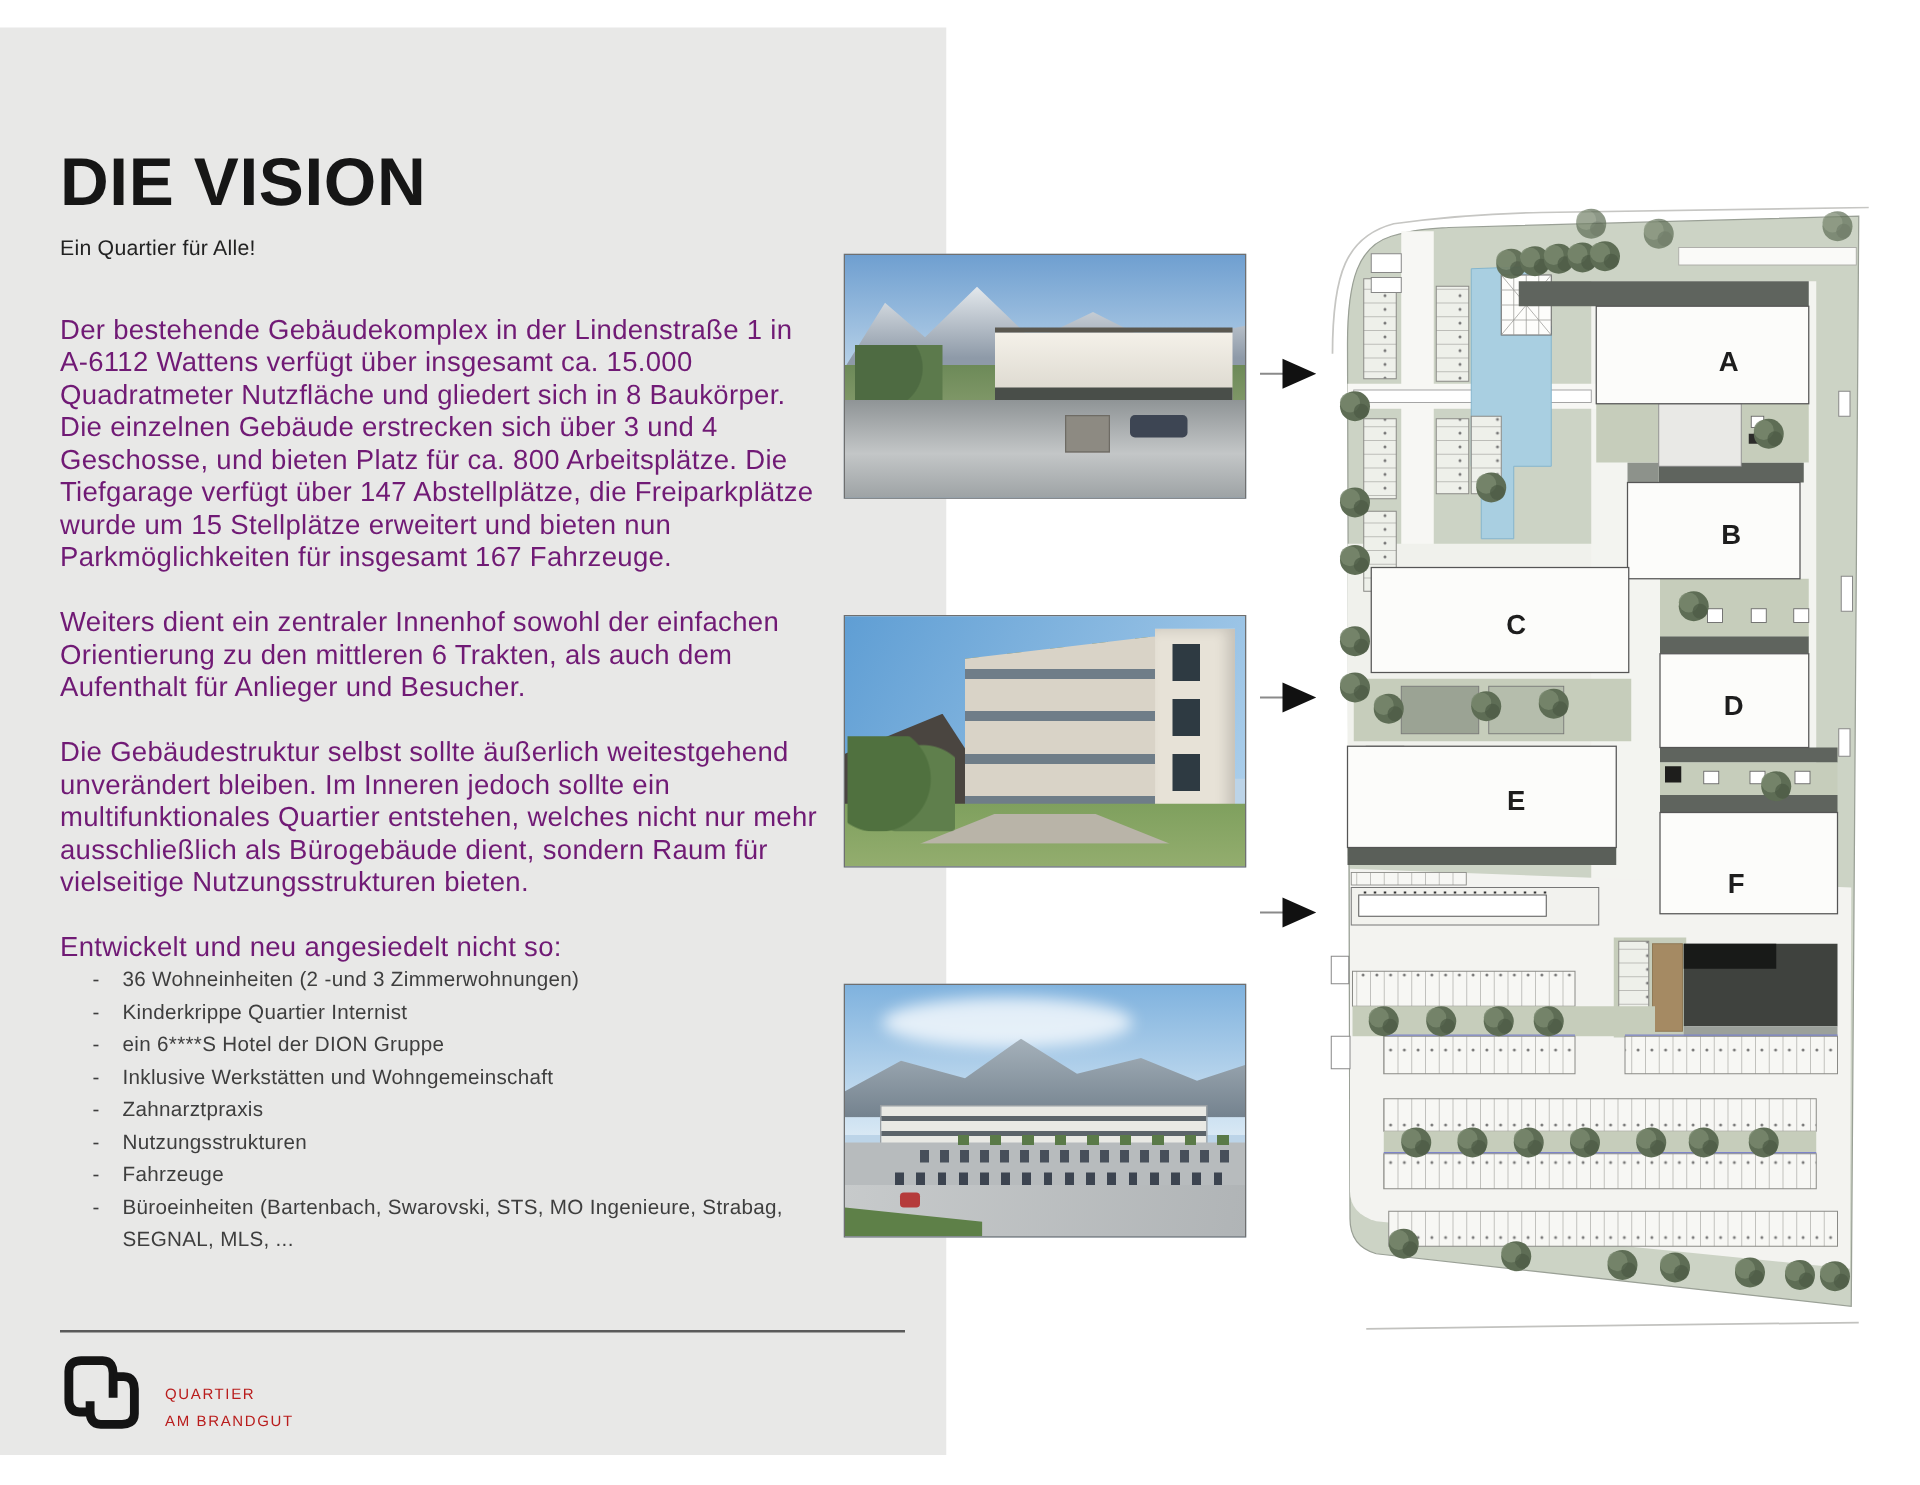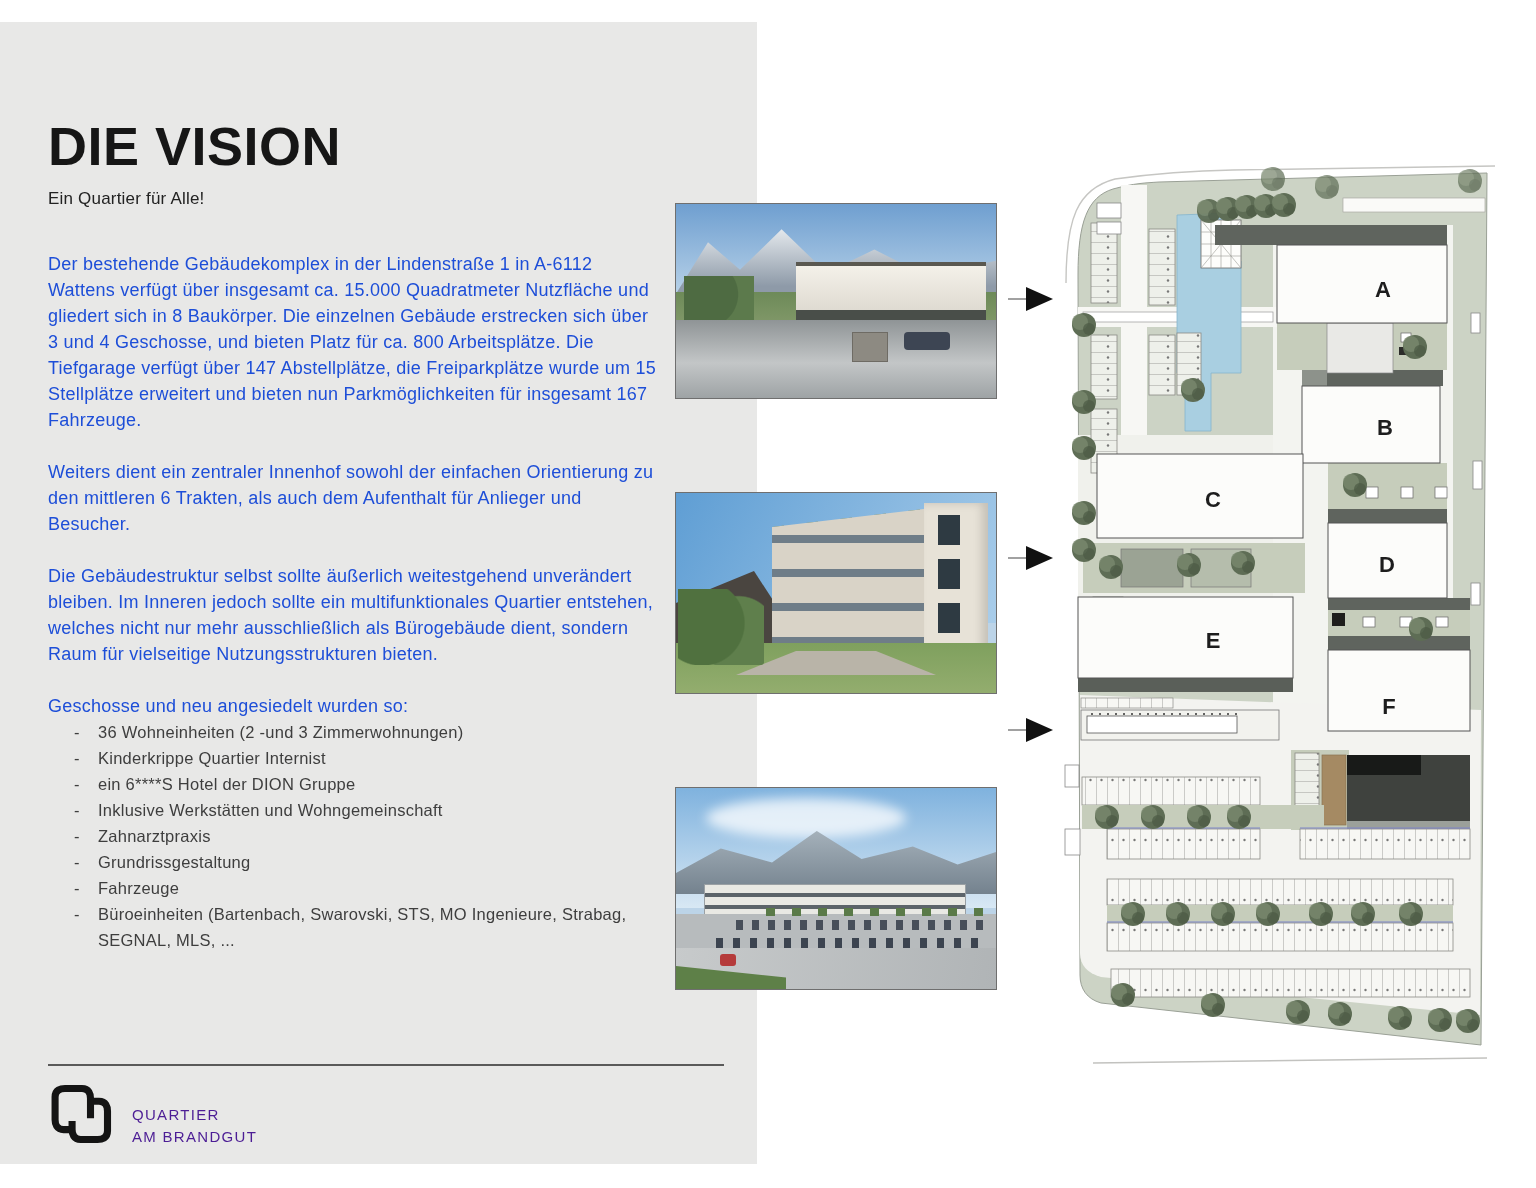--- a/index.html
+++ b/index.html
@@ -6,57 +6,57 @@
   body{
     width:1536px;height:1188px;position:relative;overflow:hidden;
     background:#ffffff;
     font-family:"Liberation Sans", sans-serif;
     color:#3e3e3e;
   }
   .gray-band{position:absolute;left:0;top:22px;width:757px;height:1142px;background:#e8e8e7;}
   .content{position:absolute;left:48px;top:118px;width:612px;}
   .title{font-size:54px;font-weight:800;letter-spacing:.5px;color:#161616;line-height:1.05;margin:0 0 14px 0;}
   .subtitle{font-size:17px;font-weight:normal;color:#222;margin:0 0 42px 0;letter-spacing:.2px;}
-  .content p{margin:0;font-size:18px;line-height:26px;letter-spacing:.25px;color:#1d4ed8;}
+  .content p{margin:0;font-size:22px;line-height:26px;letter-spacing:.25px;color:#701a75;}
   .pgap{margin-bottom:26px !important;}
   .list-intro{margin-top:0;}
   .ul{margin-top:0;}
   .li{position:relative;padding-left:50px;font-size:16.5px;line-height:26px;letter-spacing:.25px;}
   .li .dash{position:absolute;left:26px;top:0;}
   .rule{position:absolute;left:48px;top:1064px;width:676px;height:2px;background:#5a5a5a;}
   .logo{position:absolute;left:48px;top:1080px;display:flex;align-items:flex-start;}
-  .logo-text{margin-left:16px;padding-top:24px;font-size:15px;letter-spacing:1.3px;color:#4c1d95;line-height:22px;}
+  .logo-text{margin-left:16px;padding-top:24px;font-size:12px;letter-spacing:1.3px;color:#b91c1c;line-height:22px;}
   
   .photo{position:absolute;width:320px;overflow:hidden;border:1px solid #6f6f6f;background:#bcd4e8;}
   .ph{position:absolute;}
   
   .arrow{position:absolute;width:48px;height:26px;}
   
   .plan{position:absolute;left:1063px;top:165px;width:438px;height:905px;}
   svg text.blabel{font-family:"Liberation Sans",sans-serif;font-weight:bold;font-size:22px;fill:#1d1d1d;text-anchor:middle;}
 </style>
 </head>
 <body>
 
 <div class="gray-band"></div>
 
 <div class="content">
   <h1 class="title">DIE VISION</h1>
   <div class="subtitle">Ein Quartier für Alle!</div>
   <p class="pgap">Der bestehende Gebäudekomplex in der Lindenstraße 1 in A-6112 Wattens verfügt über insgesamt ca. 15.000 Quadratmeter Nutzfläche und gliedert sich in 8 Baukörper. Die einzelnen Gebäude erstrecken sich über 3 und 4 Geschosse, und bieten Platz für ca. 800 Arbeitsplätze. Die Tiefgarage verfügt über 147 Abstellplätze, die Freiparkplätze wurde um 15 Stellplätze erweitert und bieten nun Parkmöglichkeiten für insgesamt 167 Fahrzeuge.</p>
   <p class="pgap">Weiters dient ein zentraler Innenhof sowohl der einfachen Orientierung zu den mittleren 6 Trakten, als auch dem Aufenthalt für Anlieger und Besucher.</p>
   <p class="pgap">Die Gebäudestruktur selbst sollte äußerlich weitestgehend unverändert bleiben. Im Inneren jedoch sollte ein multifunktionales Quartier entstehen, welches nicht nur mehr ausschließlich als Bürogebäude dient, sondern Raum für vielseitige Nutzungsstrukturen bieten.</p>
-  <p class="list-intro">Geschosse und neu angesiedelt wurden so:</p>
+  <p class="list-intro">Entwickelt und neu angesiedelt nicht so:</p>
   <div class="ul">
     <div class="li"><span class="dash">-</span><span>36 Wohneinheiten (2 -und 3 Zimmerwohnungen)</span></div>
     <div class="li"><span class="dash">-</span><span>Kinderkrippe Quartier Internist</span></div>
     <div class="li"><span class="dash">-</span><span>ein 6****S Hotel der DION Gruppe</span></div>
     <div class="li"><span class="dash">-</span><span>Inklusive Werkstätten und Wohngemeinschaft</span></div>
     <div class="li"><span class="dash">-</span><span>Zahnarztpraxis</span></div>
-    <div class="li"><span class="dash">-</span><span>Grundrissgestaltung</span></div>
+    <div class="li"><span class="dash">-</span><span>Nutzungsstrukturen</span></div>
     <div class="li"><span class="dash">-</span><span>Fahrzeuge</span></div>
     <div class="li"><span class="dash">-</span><span>Büroeinheiten (Bartenbach, Swarovski, STS, MO Ingenieure, Strabag, SEGNAL, MLS, ...</span></div>
   </div>
 </div>
 
 <div class="rule"></div>
 <div class="logo">
   <svg width="68" height="68" viewBox="0 0 96 96">
     <path d="M 36,70 L 22,70 C 12,70 10,62 10,56 L 10,24 C 10,14 18,12 24,12 L 48,12 C 58,12 60,20 60,26 L 60,54" fill="none" stroke="#141414" stroke-width="10"></path>
     <path d="M 60,30 L 72,30 C 82,30 84,38 84,44 L 84,72 C 84,82 76,84 70,84 L 46,84 C 36,84 34,76 34,70 L 34,58" fill="none" stroke="#141414" stroke-width="10"></path>

